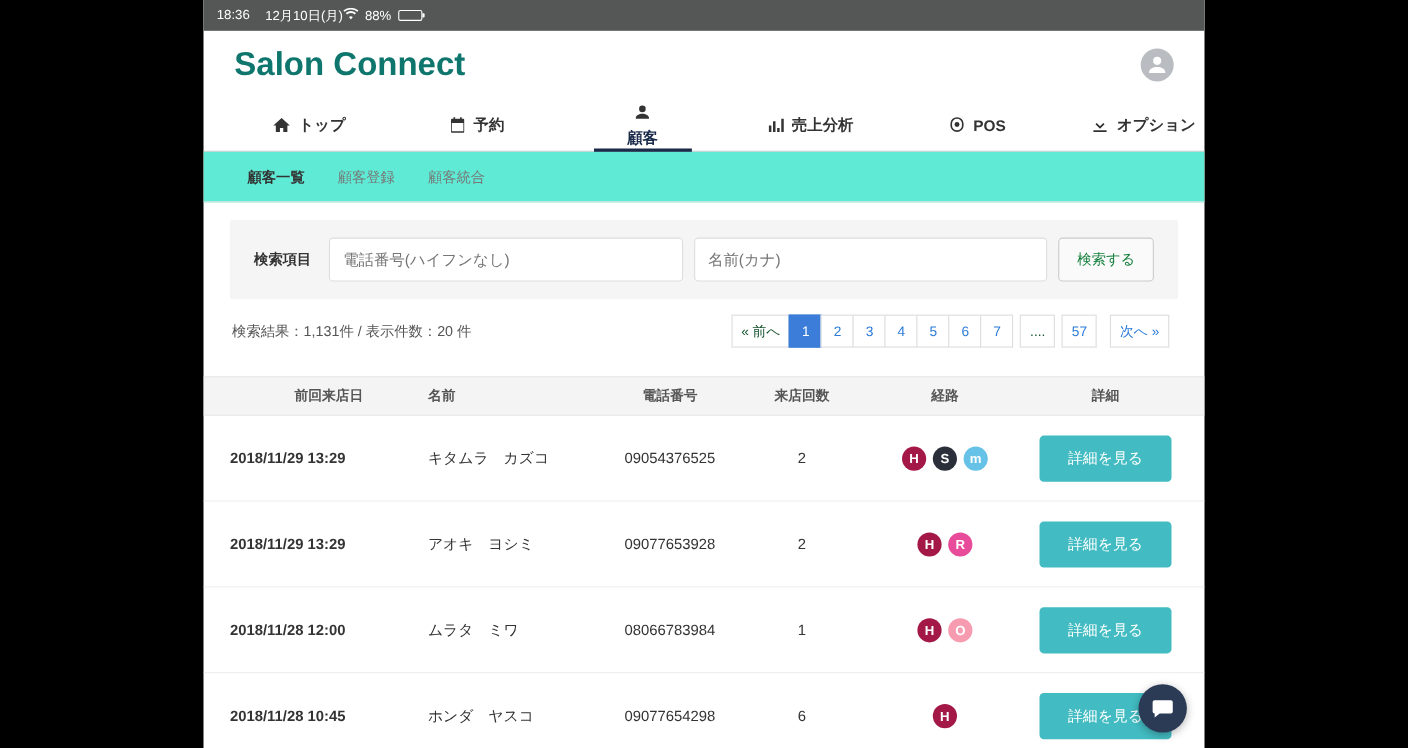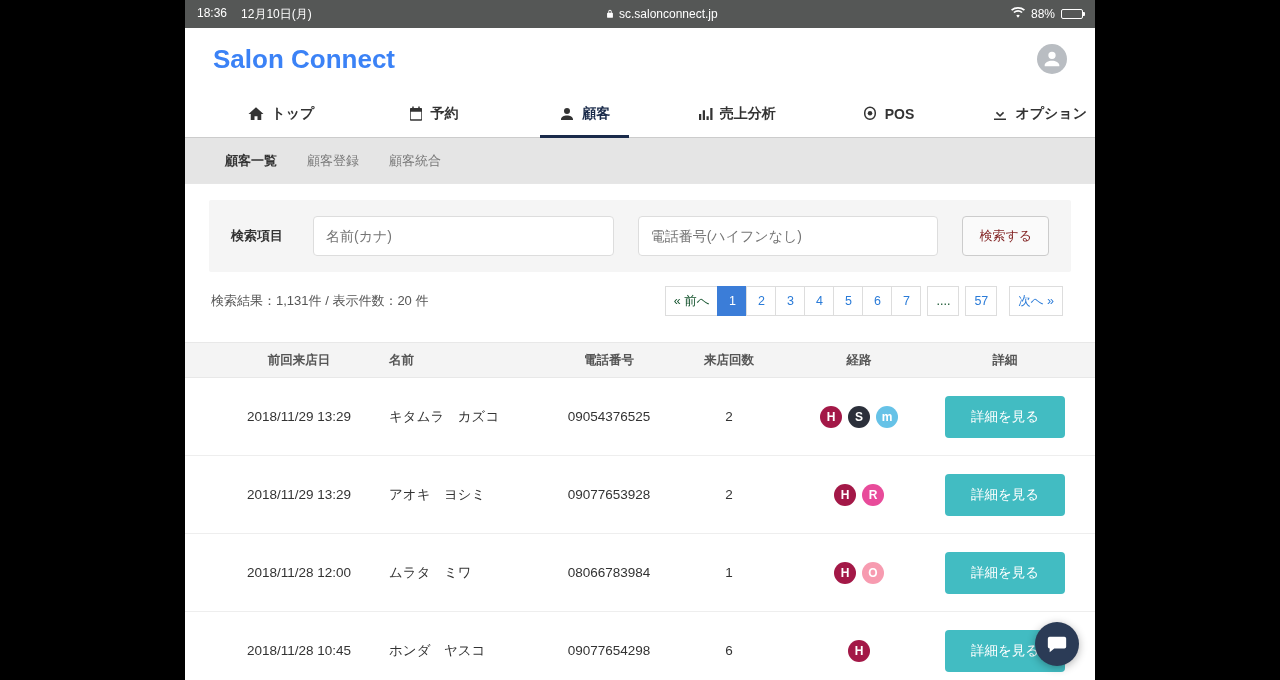--- a/index.html
+++ b/index.html
@@ -12,61 +12,61 @@
   .statusbar .left { display: flex; gap: 14px; }
   .statusbar .center { flex: 1; text-align: center; display:flex; align-items:center; justify-content:center; gap:4px;}
   .statusbar .right { display: flex; gap: 6px; align-items: center; font-size:12px;}
   .lock-icon { width:10px; height:10px; }
   .battery { width: 22px; height: 10px; border: 1px solid #fff; border-radius: 2px; position: relative; }
   .battery::after { content:""; position:absolute; right:-3px; top:2px; width:2px; height:4px; background:#fff; border-radius:0 1px 1px 0;}
   .battery .fill { background:#fff; height:100%; width:88%; }
 
   
   .appheader { height: 62px; display:flex; align-items:center; padding: 0 28px; justify-content:space-between; }
-  .brand { font-size: 26px; font-weight: 700; color: #3b82f6; }
+  .brand { font-size: 30px; font-weight: 700; color: #0f766e; }
   .avatar { width: 30px; height: 30px; background:#b9bdc2; border-radius:50%; display:flex; align-items:center; justify-content:center; }
   .avatar svg { width:22px; height:22px; fill:#fff;}
 
   
   .mainnav { height: 48px; display:flex; border-bottom:1px solid #ccc; }
   .mainnav .tab { flex:1; display:flex; align-items:center; justify-content:center; gap:6px; font-size:14px; font-weight:600; color:#333; cursor:pointer; position:relative;margin-left:40px;}
-  .mainnav .tab.active { color:#1a2b4a; }
+  .mainnav .tab.active { color:#1a2b4a;flex-direction:column; }
   .mainnav .tab.active::after { content:""; position:absolute; bottom:-1px; left:10%; right:10%; height:3px; background:#1a2b4a; }
   .mainnav .tab .nav-icon { width:18px; height:18px; fill:#333; }
 
   
-  .subnav { height: 46px; background:#e5e5e5; display:flex; align-items:center; padding-left: 40px; gap: 30px; font-size:13px; border-bottom:1px solid #e6e6e6;}
+  .subnav { height: 46px; background:#5eead4; display:flex; align-items:center; padding-left: 40px; gap: 30px; font-size:13px; border-bottom:1px solid #e6e6e6;}
   .subnav .sitem { color:#777; cursor:pointer; font-weight:500;}
   .subnav .sitem.active { color:#333; font-weight:600;}
 
   
   .content { padding: 16px 24px; }
-  .searchbox { background:#f5f5f5; border-radius:2px; padding: 16px 22px; display:flex; align-items:center; gap:24px; }
+  .searchbox { background:#f5f5f5; border-radius:2px; padding: 16px 22px; display:flex; align-items:center; gap:10px; }
   .searchbox .lbl { font-size:13px; font-weight:600; color:#333; margin-right:6px;}
   .searchbox input { flex:1; height:40px; border:1px solid #ddd; border-radius:4px; padding:0 12px; font-size:14px; outline:none; background:#fff;}
-  .searchbox .btns { height:40px; padding:0 16px; border:1px solid #ccc; background:#fafafa; border-radius:4px; font-size:13px; cursor:pointer; color:#7f1d1d;}
+  .searchbox .btns { height:40px; padding:0 16px; border:1px solid #ccc; background:#fafafa; border-radius:4px; font-size:13px; cursor:pointer; color:#15803d;}
 
   .resultline { display:flex; align-items:center; justify-content:space-between; margin: 14px 2px 26px; font-size:13px; color:#555;}
   .pager { display:flex; gap:0; align-items:center;}
   .pager .pg { min-width:30px; height:30px; border:1px solid #ddd; display:flex; align-items:center; justify-content:center; font-size:12.5px; color:#2a7bd8; background:#fff; cursor:pointer; margin-left:-1px; padding:0 8px;}
   .pager .pg.active { background:#3b7dd8; color:#fff; border-color:#3b7dd8;}
   .pager .pg.disabled { color:#14532d; cursor:default;}
   .pager .pg.sep { margin: 0 6px; border:1px solid #ddd;}
 
   
   .thead { background:#f4f4f4; display:flex; height:36px; align-items:center; font-size:12.5px; color:#555; font-weight:600; border-top:1px solid #e8e8e8; border-bottom:1px solid #e8e8e8; margin: 0 -24px; padding: 0 24px;}
   .col-date { width: 180px; text-align:center;}
   .col-name { width: 150px; }
   .col-phone { width: 140px; text-align:center;}
   .col-count { width: 100px; text-align:center;}
   .col-route { width: 160px; text-align:center;}
   .col-detail { flex:1; text-align:center;}
 
   .trow { display:flex; align-items:center; height:78px; border-bottom:1px solid #eee; font-size:13.5px; color:#333; margin: 0 -24px; padding: 0 24px;}
-  .trow .col-date { text-align:center; color:#333;}
+  .trow .col-date { text-align:left; color:#333;font-weight:bold;}
   .routes { display:flex; gap:6px; justify-content:center; align-items:center;}
   .ricon { width:22px; height:22px; border-radius:50%; display:flex; align-items:center; justify-content:center; color:#fff; font-size:12px; font-weight:700; }
   .r-H { background:#a31847; }
   .r-S { background:#2b2f3a; }
   .r-M { background:#66c2e7; text-transform:lowercase;}
   .r-R { background:#e84b9a; }
   .r-O { background:#f79bb0; }
   .detailbtn { background:#42bcc2; color:#fff; border:none; border-radius:4px; height:42px; width:120px; font-size:13.5px; cursor:pointer;}
 
   
@@ -77,26 +77,20 @@
 <body>
 
 <div class="outer">
   <div class="device">
 
     <div class="statusbar">
       <div class="left">
         <span>18:36</span>
         <span>12月10日(月)</span>
       </div>
-      <div class="center">
-        <svg class="lock-icon" viewBox="0 0 24 24" fill="#fff">
-            <path d="M12 2a4 4 0 0 0-4 4v3H7a2 2 0 0 0-2 2v8a2 2 0 0 0 2 2h10a2 2 0 0 0 2-2v-8a2 2 0 0 0-2-2h-1V6a4 4 0 0 0-4-4zm-2 4a2 2 0 1 1 4 0v3h-4V6z"></path>
-          </svg>
-        <span>sc.salonconnect.jp</span>
-      </div>
       <div class="right">
         <span>
           <svg width="14" height="11" viewBox="0 0 24 18" fill="#fff">
               <path d="M12 18l3-4a5 5 0 0 0-6 0l3 4zm-6-8a10 10 0 0 1 12 0l2-2a13 13 0 0 0-16 0l2 2zm-4-4a16 16 0 0 1 20 0l2-2a19 19 0 0 0-24 0l2 2z"></path>
             </svg>
         </span>
         <span>88%</span>
         <span class="battery"><span class="fill"></span></span>
       </div>
     </div>
@@ -153,22 +147,22 @@
     <div class="subnav">
       <div class="sitem active">顧客一覧</div>
       <div class="sitem">顧客登録</div>
       <div class="sitem">顧客統合</div>
     </div>
 
     <div class="content">
 
       <div class="searchbox">
         <span class="lbl">検索項目</span>
+        <input placeholder="電話番号(ハイフンなし)" style="">
         <input placeholder="名前(カナ)" style="">
-        <input placeholder="電話番号(ハイフンなし)" style="">
         <button class="btns">検索する</button>
       </div>
 
       <div class="resultline">
         <div>
           <span>検索結果：</span><span>1,131件</span><span> / </span><span>表示件数：</span><span>20 件</span>
         </div>
         <div class="pager">
           <div class="pg disabled">« 前へ</div>
           <div class="pg active">1</div>

